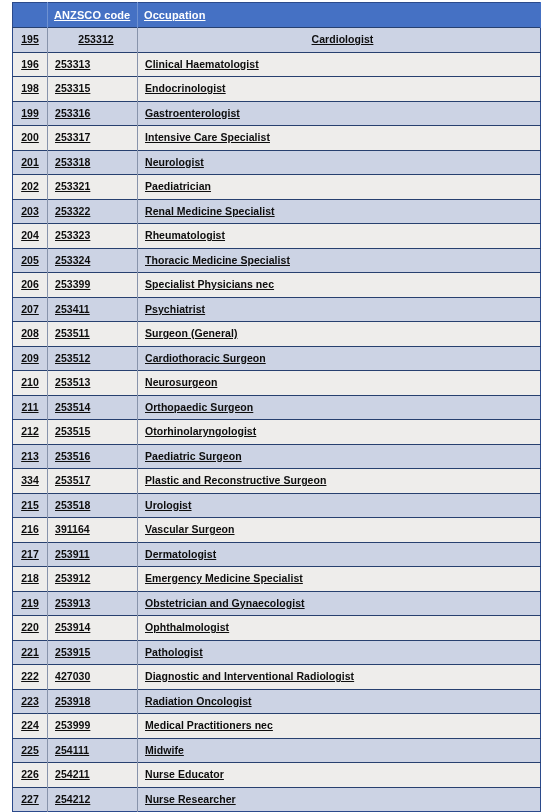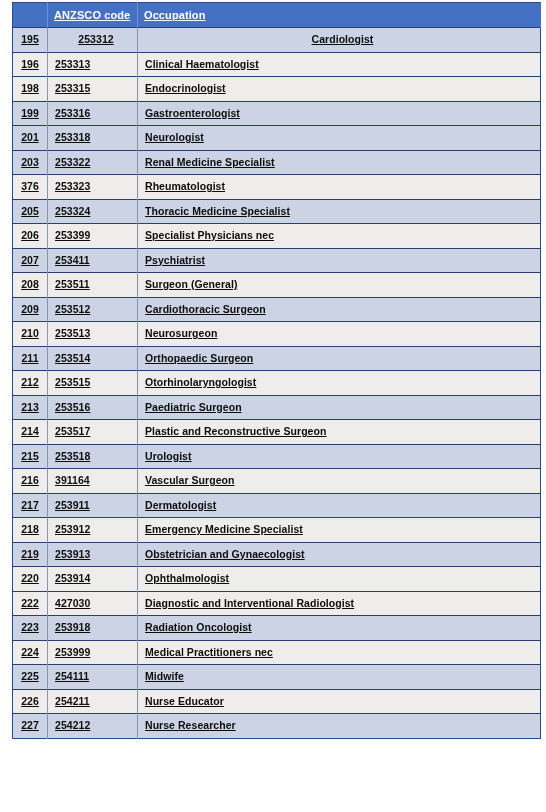--- a/index.html
+++ b/index.html
@@ -129,32 +129,42 @@
         <tr class="even">
           <td class="cell-num">198</td>
           <td class="cell-code">253315</td>
           <td class="cell-occ">Endocrinologist</td>
         </tr>
         <tr class="odd">
           <td class="cell-num">199</td>
           <td class="cell-code">253316</td>
           <td class="cell-occ">Gastroenterologist</td>
         </tr>
+        <tr class="even">
+          <td class="cell-num">200</td>
+          <td class="cell-code">253317</td>
+          <td class="cell-occ">Intensive Care Specialist</td>
+        </tr>
         <tr class="odd">
           <td class="cell-num">201</td>
           <td class="cell-code">253318</td>
           <td class="cell-occ">Neurologist</td>
         </tr>
+        <tr class="even">
+          <td class="cell-num">202</td>
+          <td class="cell-code">253321</td>
+          <td class="cell-occ">Paediatrician</td>
+        </tr>
         <tr class="odd">
           <td class="cell-num">203</td>
           <td class="cell-code">253322</td>
           <td class="cell-occ">Renal Medicine Specialist</td>
         </tr>
         <tr class="even">
-          <td class="cell-num">376</td>
+          <td class="cell-num">204</td>
           <td class="cell-code">253323</td>
           <td class="cell-occ">Rheumatologist</td>
         </tr>
         <tr class="odd">
           <td class="cell-num">205</td>
           <td class="cell-code">253324</td>
           <td class="cell-occ">Thoracic Medicine Specialist</td>
         </tr>
         <tr class="even">
           <td class="cell-num">206</td>
@@ -190,21 +200,21 @@
           <td class="cell-num">212</td>
           <td class="cell-code">253515</td>
           <td class="cell-occ">Otorhinolaryngologist</td>
         </tr>
         <tr class="odd">
           <td class="cell-num">213</td>
           <td class="cell-code">253516</td>
           <td class="cell-occ">Paediatric Surgeon</td>
         </tr>
         <tr class="even">
-          <td class="cell-num">214</td>
+          <td class="cell-num">334</td>
           <td class="cell-code">253517</td>
           <td class="cell-occ">Plastic and Reconstructive Surgeon</td>
         </tr>
         <tr class="odd">
           <td class="cell-num">215</td>
           <td class="cell-code">253518</td>
           <td class="cell-occ">Urologist</td>
         </tr>
         <tr class="even">
           <td class="cell-num">216</td>
@@ -224,20 +234,25 @@
         <tr class="odd">
           <td class="cell-num">219</td>
           <td class="cell-code">253913</td>
           <td class="cell-occ">Obstetrician and Gynaecologist</td>
         </tr>
         <tr class="even">
           <td class="cell-num">220</td>
           <td class="cell-code">253914</td>
           <td class="cell-occ">Ophthalmologist</td>
         </tr>
+        <tr class="odd">
+          <td class="cell-num">221</td>
+          <td class="cell-code">253915</td>
+          <td class="cell-occ">Pathologist</td>
+        </tr>
         <tr class="even">
           <td class="cell-num">222</td>
           <td class="cell-code">427030</td>
           <td class="cell-occ">Diagnostic and Interventional Radiologist</td>
         </tr>
         <tr class="odd">
           <td class="cell-num">223</td>
           <td class="cell-code">253918</td>
           <td class="cell-occ">Radiation Oncologist</td>
         </tr>

